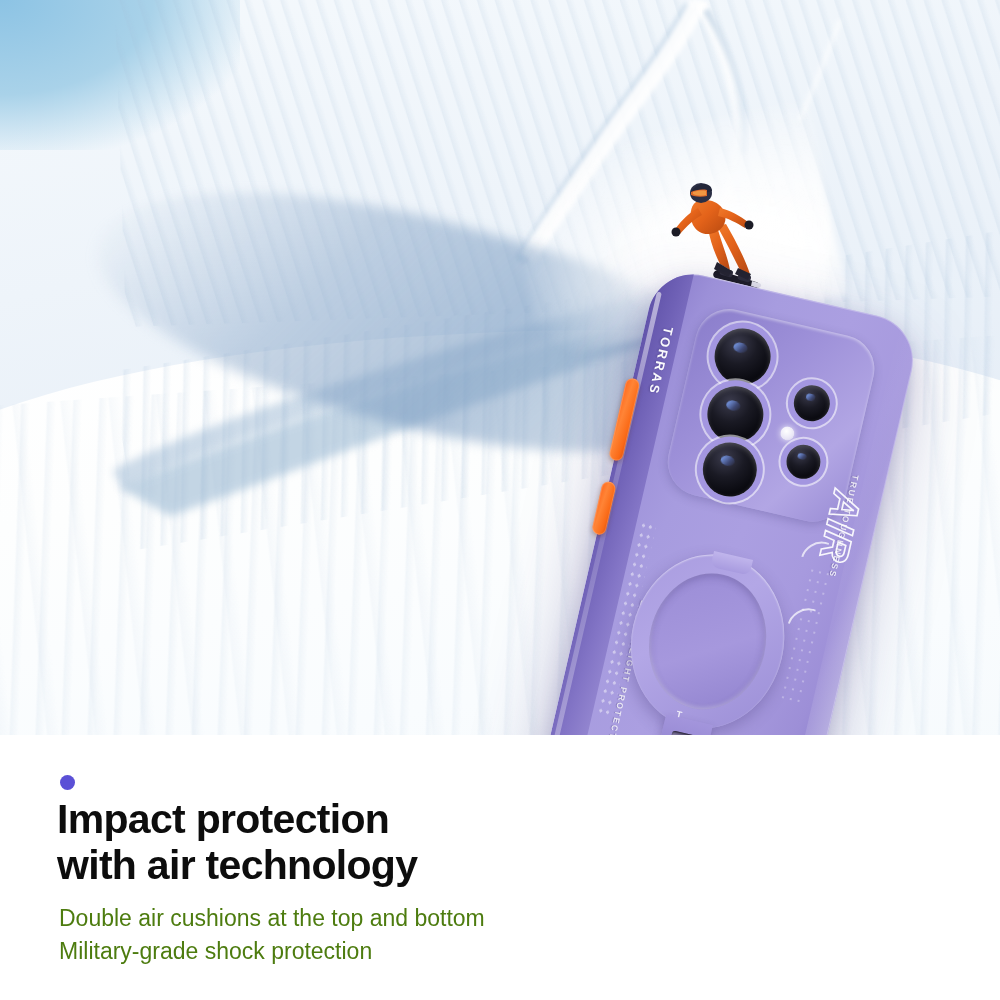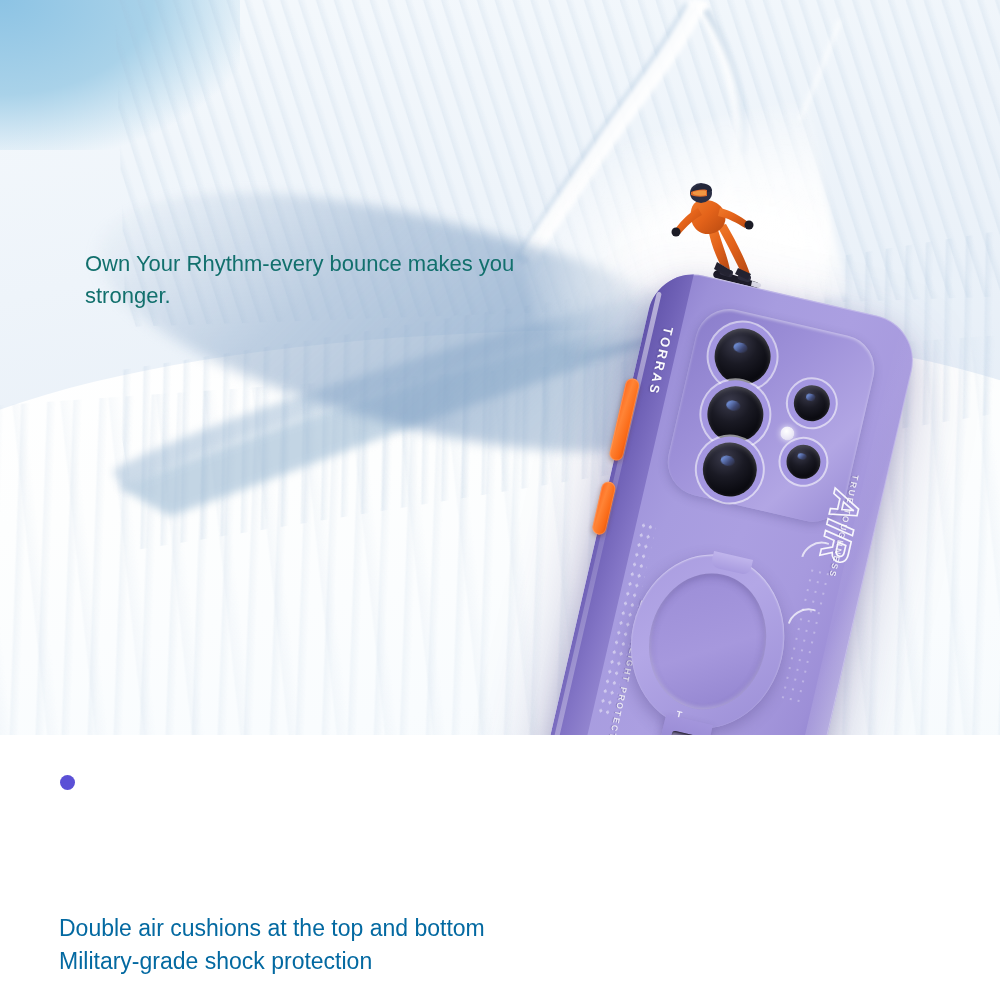--- a/index.html
+++ b/index.html
@@ -291,21 +291,21 @@
     position:absolute; left:60px; top:40px; width:15px; height:15px; border-radius:50%;
     background:#5b50d6;
   }
   .panel-title {
     position:absolute; left:57px; top:62px; width:600px;
     font-size:41px; font-weight:bold; line-height:1.12; color:#0d0d0d;
     letter-spacing:-.7px; white-space:pre-line;
   }
   .panel-sub {
     position:absolute; left:59px; top:167px; width:640px;
-    font-size:23px; line-height:1.42; color:#0369a1; white-space:pre-line;margin-top:10px;
+    font-size:23px; line-height:1.42; color:#4d7c0f; white-space:pre-line;
   }
 </style>
 </head>
 <body>
 
 <div id="page">
 
   <div class="hero">
 
     <div class="ridge"></div>
@@ -388,22 +388,20 @@
         <ellipse cx="41" cy="15" rx="11" ry="10" fill="#2b2f45"></ellipse>
         <path d="M31,15 C33,10 38,6 44,6 C49,6 52,9 52,13 L31,18 Z" fill="#23273a"></path>
 
         <path d="M31,14 C35,12 42,11 47,12 L47,18 C42,19 35,19 31,17 Z" fill="#e06a2a"></path>
         <path d="M33,14 C37,13 42,12 46,13 L46,17 C42,18 37,18 33,16 Z" fill="#f4a24a" opacity=".8"></path>
 
         <path d="M32,18 C36,20 41,20 45,19 L44,23 C39,24 34,22 32,20 Z" fill="#2b2f45"></path>
       </svg>
     </div>
 
-    <div class="subcopy">Own Your Rhythm-every bounce
-makes you stronger.</div>
   </div>
 
   <div class="phone-stage">
     <div class="phone">
       <div class="phone-body">
 
         <div class="rail-left"></div>
         <div class="rail-left-hi"></div>
         <div class="rail-right"></div>
 
@@ -457,17 +455,19 @@
         <div class="port port-s"></div>
       </div>
 
       <div class="btn-side btn-vol"></div>
       <div class="btn-side btn-pwr"></div>
     </div>
   </div>
 
   <div class="panel">
     <div class="dot"></div>
+    <div class="panel-title">Impact protection
+with air  technology</div>
     <div class="panel-sub">Double air cushions at the top and bottom
 Military-grade shock protection</div>
   </div>
 
 </div>
 
 </body></html>

